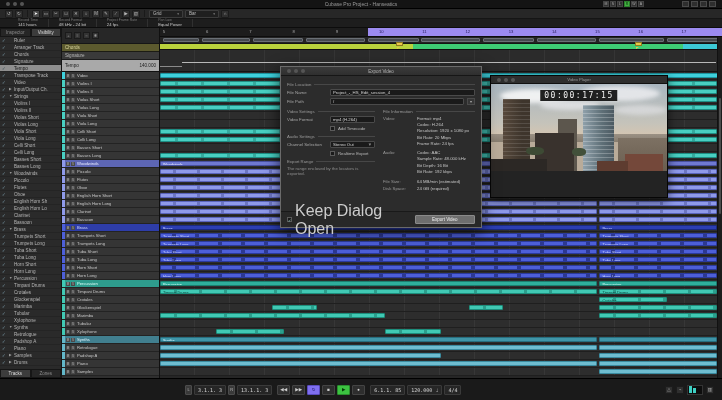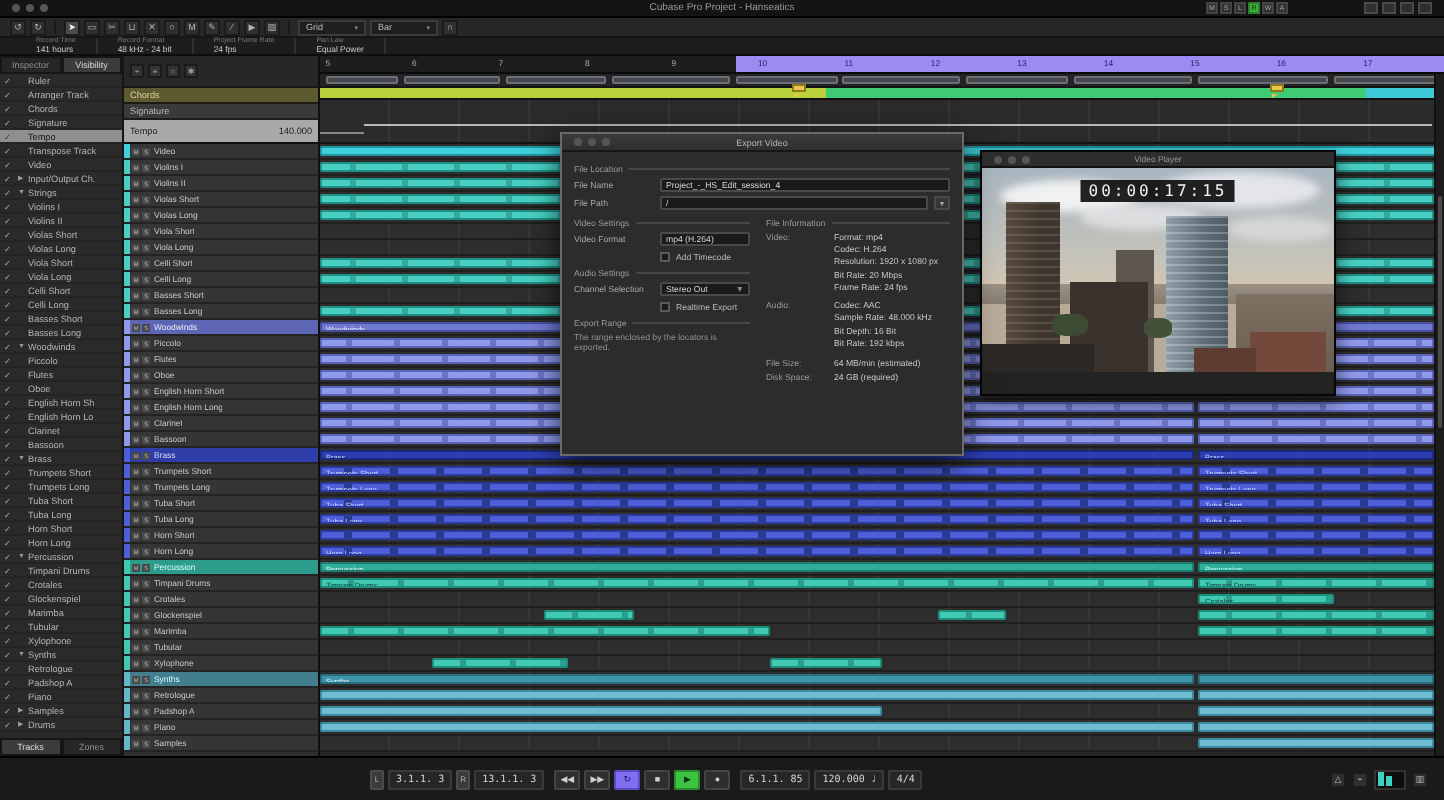--- a/index.html
+++ b/index.html
@@ -93,21 +93,21 @@
   .clip.grp-wood { background:#6f79d2; border:0.5px solid #474fa0; color:#eef; }
   .clip.grp-brass{ background:#2c3eb2; border:0.5px solid #1a2a80; color:#cdd5ff; }
   .clip.grp-perc { background:#2fae9c; border:0.5px solid #1a7f70; color:#e0fff9; }
   .clip.grp-syn  { background:#3f95a8; border:0.5px solid #276f80; color:#e2f7ff; }
   #vscroll { position:absolute; right:0; top:9px; bottom:0; width:5px; background:#1c1c1c; border-left:1px solid #111; z-index:4; }
   #vscroll .handle { position:absolute; top:18%; height:34%; left:1px; right:1px; background:#4c4c4c; border-radius:2px; }
   
   #vplayer { position:absolute; left:490px; top:75px; width:178px; height:123px; background:#232323; border:1px solid #060606; box-shadow:0 3px 10px rgba(0,0,0,.6); z-index:6; }
   #vp-title { height:8px; background:#2e2e2e; border-bottom:1px solid #111; display:flex; align-items:center; position:relative; }
   #vp-title .t { position:absolute; left:0; right:0; text-align:center; font-size:4.2px; color:#999; }
-  #vp-screen { position:relative; height:102px; overflow:hidden; background:linear-gradient(#a9b6c0 0%, #c5c3ba 45%, #d3c5b2 58%, #b9ab99 62%); }
+  #vp-screen { position:relative; height:87px; overflow:hidden; background:linear-gradient(#a9b6c0 0%, #c5c3ba 45%, #d3c5b2 58%, #b9ab99 62%); }
   .cloud { position:absolute; border-radius:50%; filter:blur(2px); }
   .bld { position:absolute; }
   #vp-timecode { position:absolute; top:6px; left:50%; transform:translateX(-50%); background:rgba(5,5,5,.88); color:#f2f2f2; font-family:"DejaVu Sans Mono", monospace; font-size:8px; letter-spacing:1.5px; padding:1px 4px; z-index:5; }
   
   #dialog { position:absolute; left:280px; top:66px; width:202px; height:162px; background:#2c2c2c; border:1px solid #6a6a6a; box-shadow:0 4px 14px rgba(0,0,0,.7); z-index:10; }
   #dlg-title { height:9px; background:linear-gradient(#3a3a3a,#2f2f2f); border-bottom:1px solid #161616; position:relative; display:flex; align-items:center; }
   #dlg-title .t { position:absolute; left:0; right:0; text-align:center; font-size:4.5px; color:#b5b5b5; }
   #dlg-body { padding:4px 6px 0 6px; font-size:4.3px; color:#b9b9b9; }
   .sechead { display:flex; align-items:center; gap:3px; color:#9a9a9a; font-size:4.3px; margin:2px 0 2px 0; }
   .sechead::after { content:""; flex:1; border-top:0.5px solid #474747; }
@@ -1018,20 +1018,25 @@
             <span class="infolabel">File Size:</span>
             <span class="infoval">64 MB/min (estimated)</span>
           </div>
           <div class="inforow">
             <span class="infolabel">Disk Space:</span>
             <span class="infoval">24 GB (required)</span>
           </div>
         </div>
       </div>
     </div>
+    <div id="dlg-footer">
+      <span class="chk-box" id="chk-keep">✓</span>
+      <span style="margin-left:3px">Keep Dialog Open</span>
+      <span id="export-btn">Export Video</span>
+    </div>
   </div>
 
   <div id="transport">
     <div id="tr-center">
       <span class="lrtag">L</span>
       <span class="tbox">3.1.1. 3</span>
       <span class="lrtag">R</span>
       <span class="tbox">13.1.1. 3</span>
       <span id="tr-buttons" style="display:flex;gap:2px;margin:0 3px">
           <div class="tbtn">◀◀</div>

